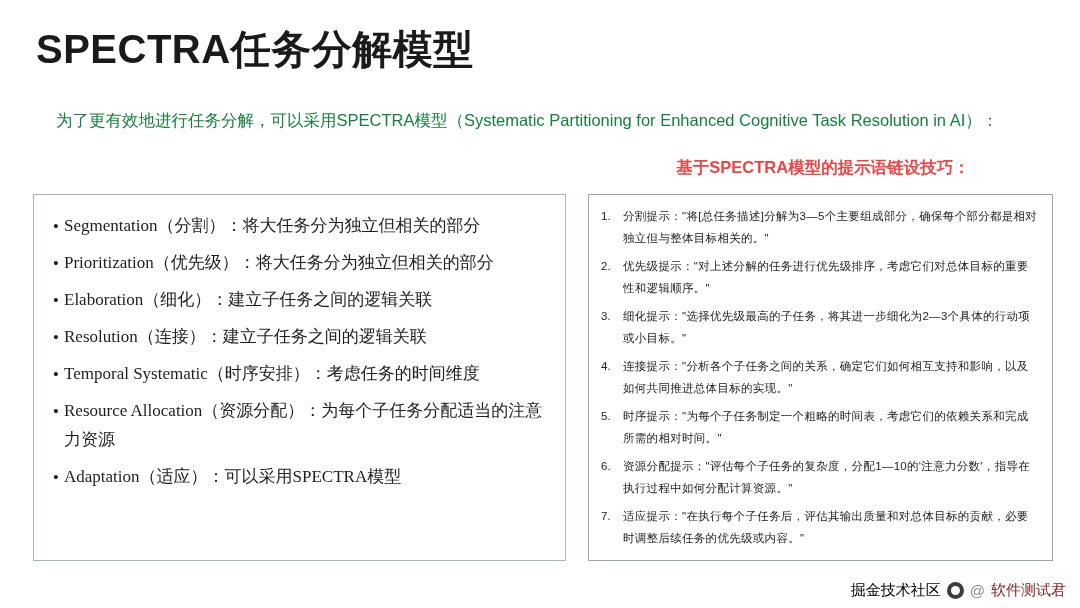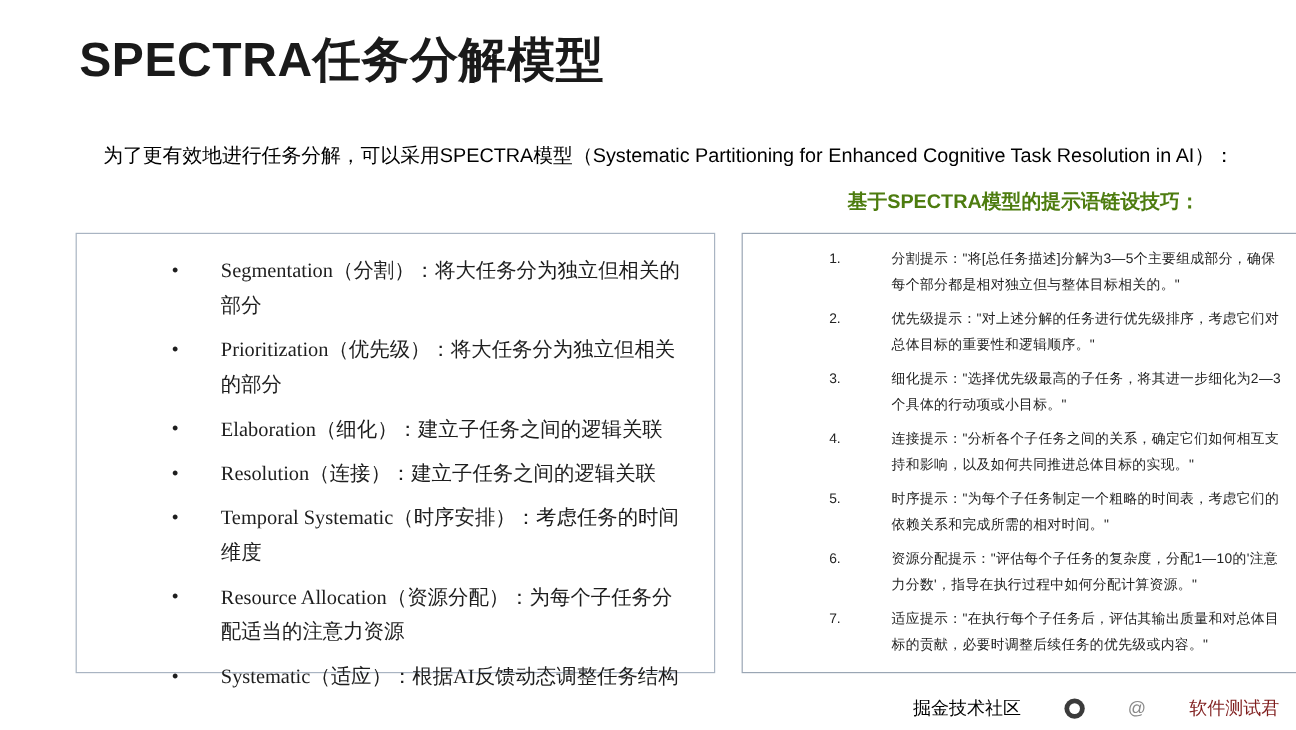--- a/index.html
+++ b/index.html
@@ -1,15 +1,15 @@
 <!DOCTYPE html>
 <html><head>
 <meta charset="utf-8">
 <style>
-  * { box-sizing: border-box; margin-left: 30px; }
+  * { box-sizing: border-box; }
   html, body { margin: 0; padding: 0; }
   body {
     width: 1080px;
     height: 608px;
     background: #ffffff;
     font-family: "Liberation Sans", sans-serif;
     color: #1b1b1b;
     position: relative;
     overflow: hidden;
   }
@@ -23,25 +23,25 @@
     font-weight: bold;
     letter-spacing: 0.5px;
     color: #1a1a1a;
     white-space: nowrap;
   }
 
   
   .intro {
     position: absolute;
     left: 56px;
-    top: 114px;
+    top: 104px;
     width: 965px;
     font-size: 16.5px;
     line-height: 32px;
-    color: #000000;
+    color: #15803d;
   }
 
   
   .left-card {
     position: absolute;
     left: 33px;
     top: 194px;
     width: 533px;
     height: 367px;
     border: 1px solid #a9b4c2;
@@ -69,21 +69,21 @@
 
   
   .right-heading {
     position: absolute;
     left: 588px;
     top: 157px;
     width: 470px;
     text-align: center;
     font-size: 16.5px;
     font-weight: bold;
-    color: #4d7c0f;
+    color: #ef4444;
   }
 
   
   .right-card {
     position: absolute;
     left: 588px;
     top: 194px;
     width: 465px;
     height: 367px;
     border: 1px solid #9aa6b4;
@@ -166,21 +166,21 @@
     <li class="bullet-item">
       <span class="bullet-dot">•</span>
       <span class="bullet-text">Temporal Systematic（时序安排）：考虑任务的时间维度</span>
     </li>
     <li class="bullet-item">
       <span class="bullet-dot">•</span>
       <span class="bullet-text">Resource Allocation（资源分配）：为每个子任务分配适当的注意力资源</span>
     </li>
     <li class="bullet-item">
       <span class="bullet-dot">•</span>
-      <span class="bullet-text">Systematic（适应）：根据AI反馈动态调整任务结构</span>
+      <span class="bullet-text">Adaptation（适应）：可以采用SPECTRA模型</span>
     </li>
   </ul>
 </div>
 
 <div class="right-heading">基于SPECTRA模型的提示语链设技巧：</div>
 
 <div class="right-card">
   <ol class="num-list">
     <li class="num-item">
       <span class="num-index">1.</span>

